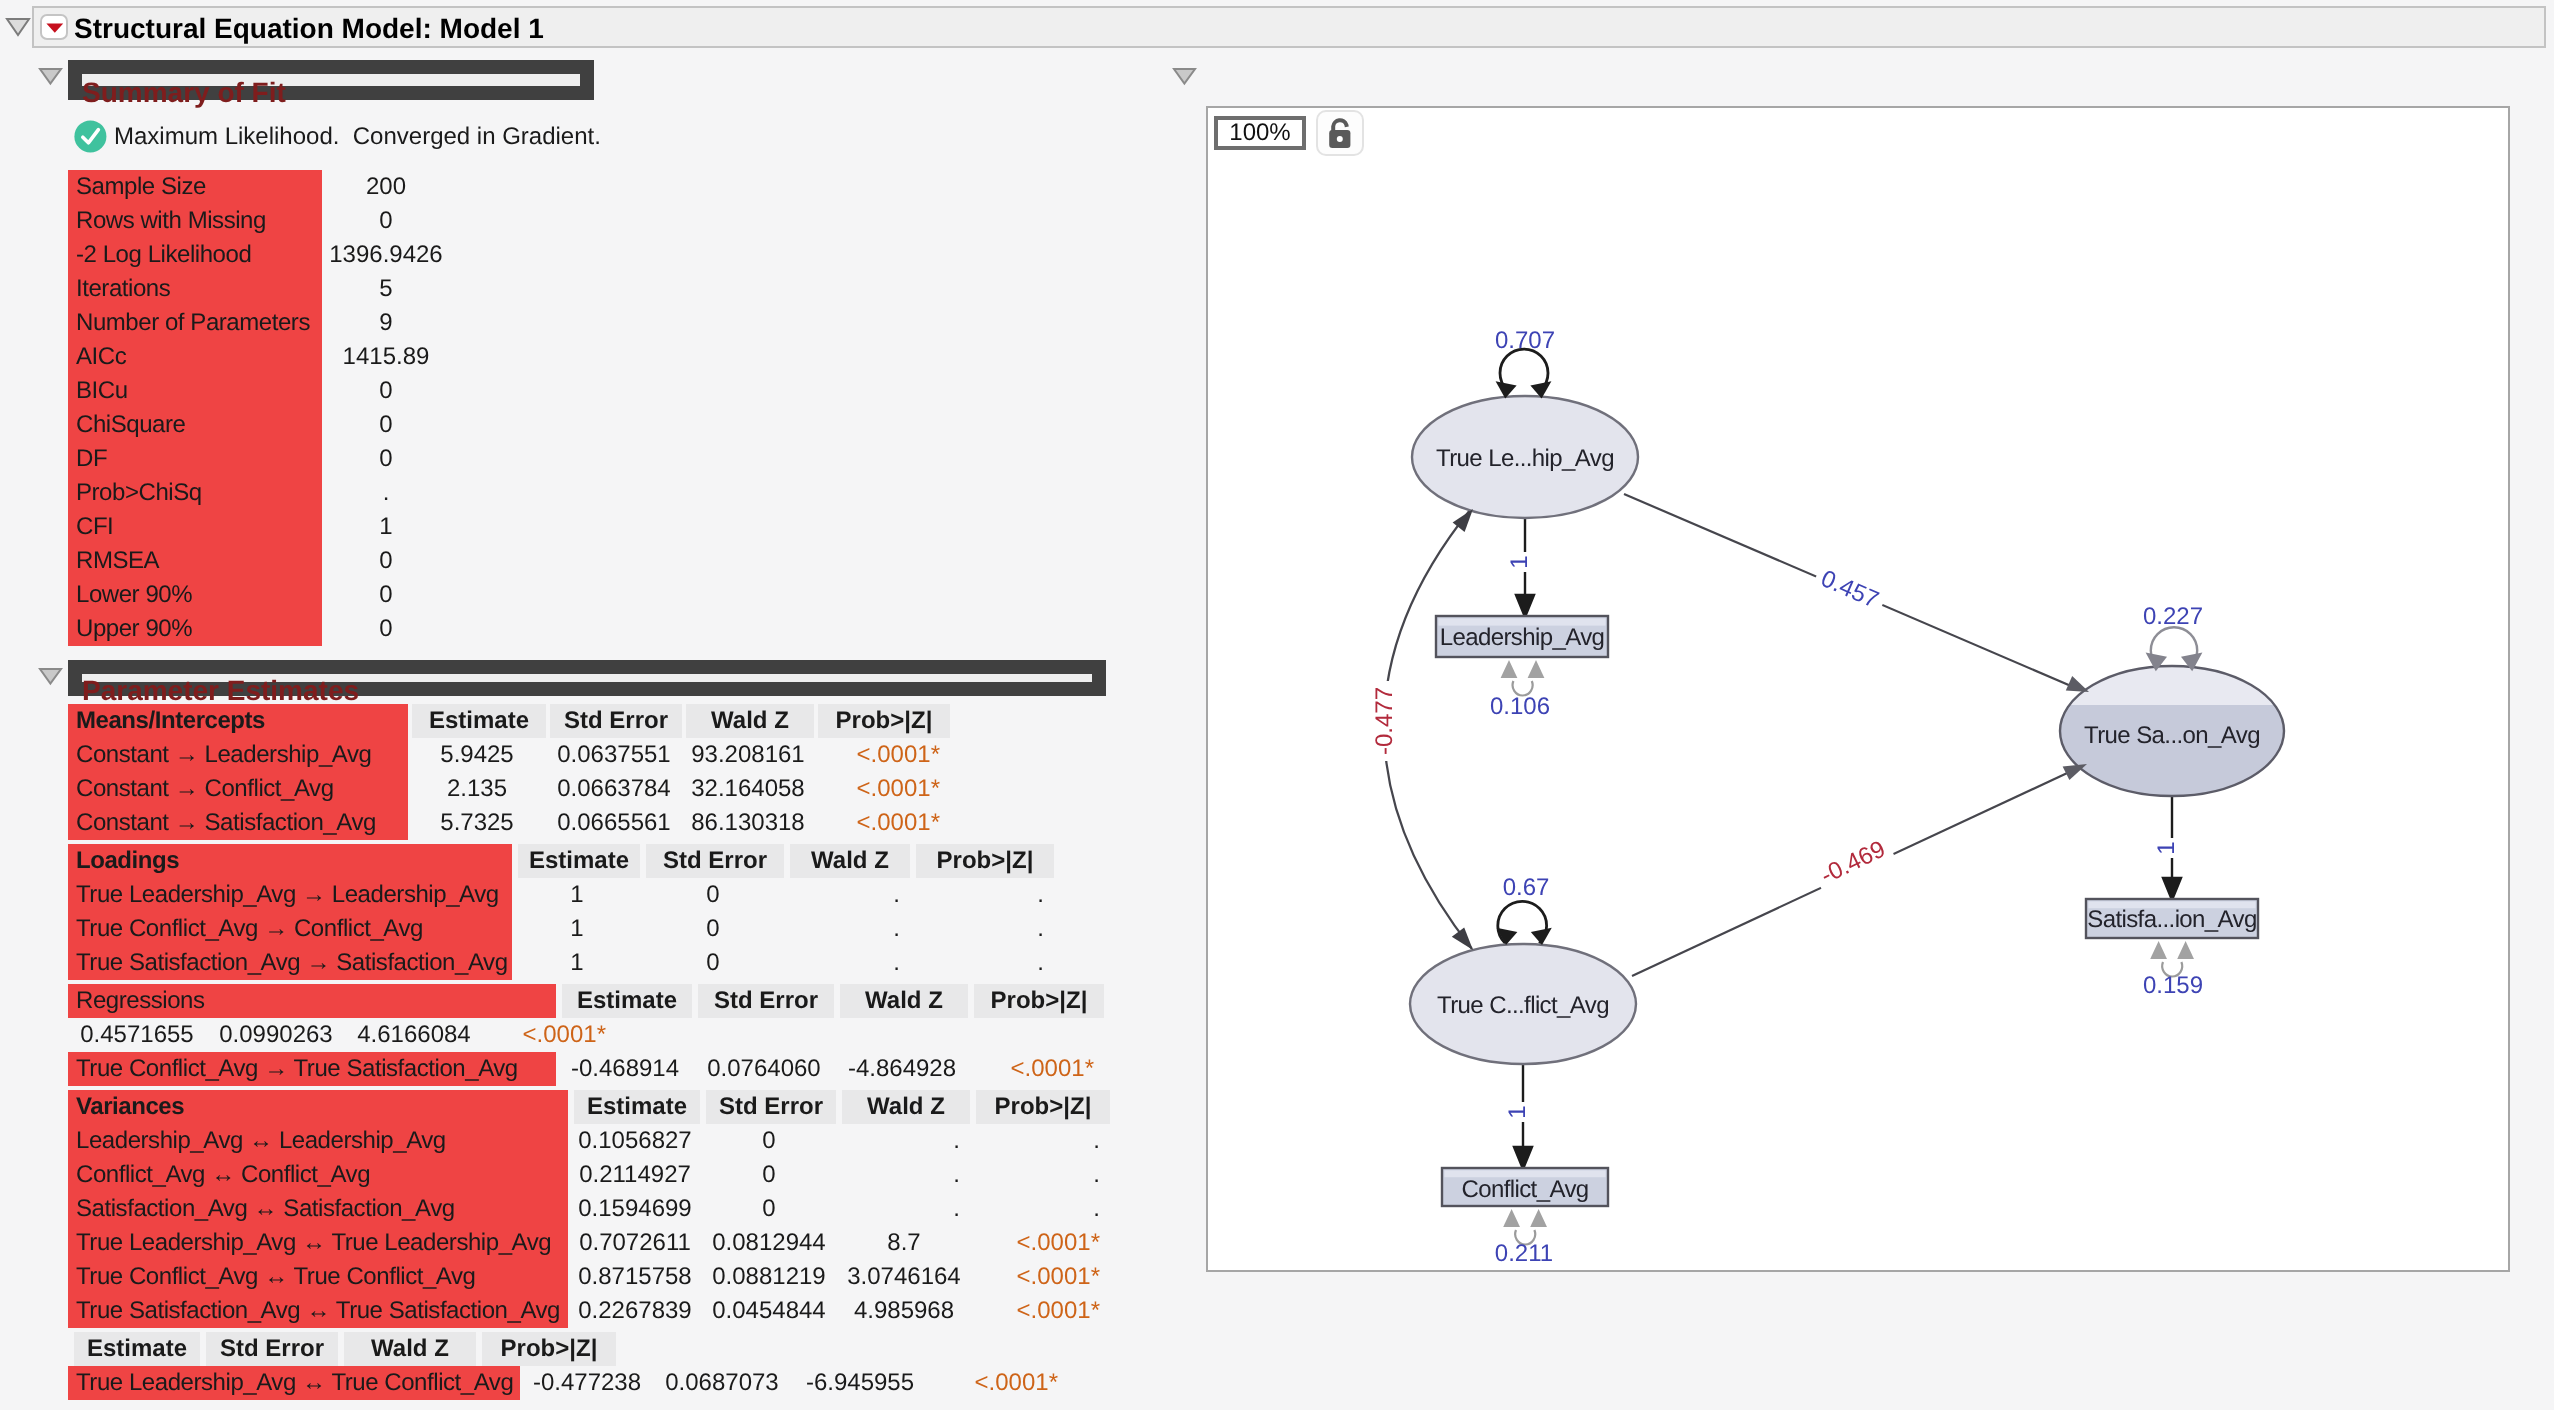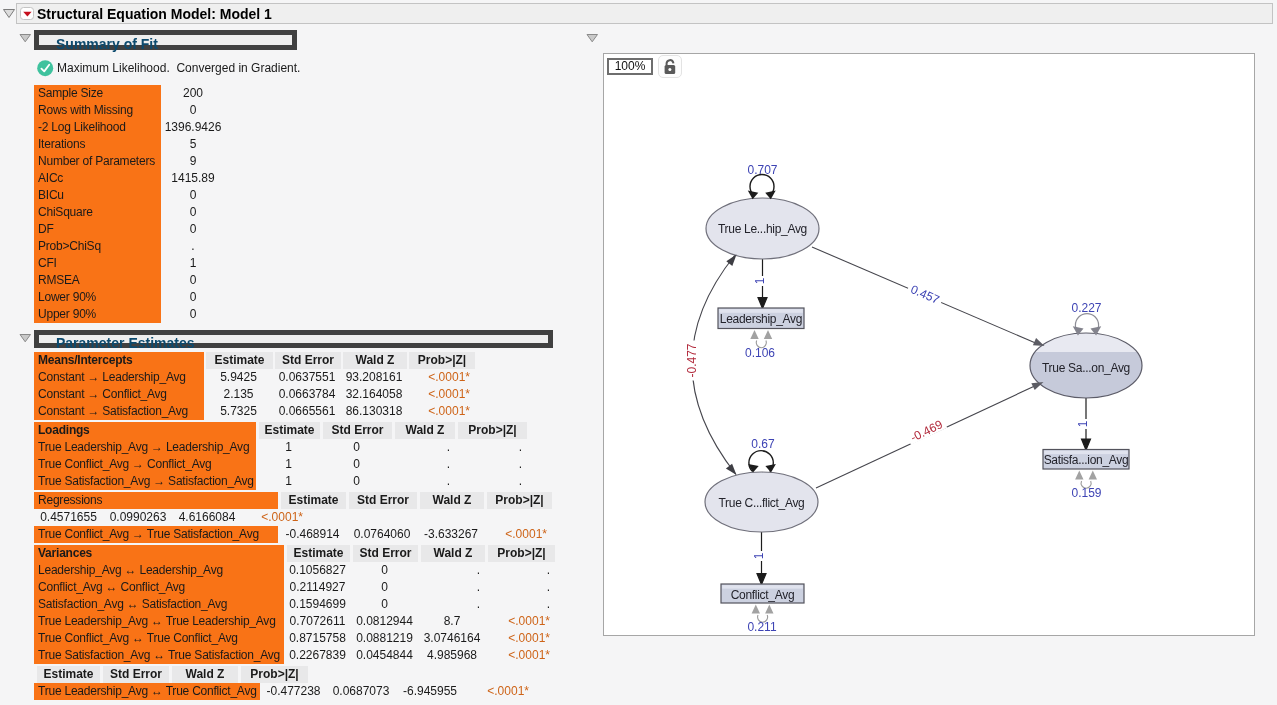--- a/index.html
+++ b/index.html
@@ -1,23 +1,23 @@
 <!DOCTYPE html>
 <html><head>
 <meta charset="utf-8">
 <style>
   * { margin:0; padding:0; box-sizing:border-box; }
   html,body { width:1277px; height:705px; background:#f5f5f6; font-family:"Liberation Sans", sans-serif; overflow:hidden; }
   #page { position:relative; width:1277px; height:705px; }
   .abs { position:absolute; }
-  .sechdr { position:absolute; background:#eeeeee; border:5px solid #404040; font-weight:bold; font-size:14px; color:#0c4a6e; line-height:18px; padding-left:17px; }
+  .sechdr { position:absolute; background:#eeeeee; border:7px solid #404040; font-weight:bold; font-size:14px; color:#7f1d1d; line-height:18px; padding-left:0; }
   .tbl { position:absolute; font-size:12px; color:#1a1a1a; }
   .lc { letter-spacing:-0.22px; }
   .row { display:flex; height:17px; line-height:17px; white-space:nowrap; }
-  .lc { background:#f97316; padding-left:4px; }
+  .lc { background:#ef4444; padding-left:4px; }
   .hc { background:#e8e8e9; font-weight:bold; text-align:center; margin-left:3px; }
   .nc { text-align:center; padding-right:2px; margin-left:3px; }
   .pc { text-align:right; padding-right:5px; margin-left:3px; }
   .sig { color:#ce6418; }
   .m2 .hc, .m2 .nc, .m2 .pc { margin-left:2px; }
   .m2 .hc:first-of-type, .m2 .nc:first-of-type { margin-left:1px; }
 </style>
 </head>
 <body>
 <div id="page">
@@ -183,21 +183,21 @@
     <div class="row">
         <div class="nc" style="width:65px">0.4571655</div>
         <div class="nc" style="width:68px">0.0990263</div>
         <div class="nc" style="width:64px">4.6166084</div>
         <div class="pc sig" style="width:65px">&lt;.0001*</div>
       </div>
     <div class="row">
         <div class="lc" style="width:244px">True Conflict_Avg → True Satisfaction_Avg</div>
         <div class="nc" style="width:65px">-0.468914</div>
         <div class="nc" style="width:68px">0.0764060</div>
-        <div class="nc" style="width:64px">-3.633267</div>
+        <div class="nc" style="width:64px">-4.864928</div>
         <div class="pc sig" style="width:65px">&lt;.0001*</div>
       </div>
   </div>
 
   <div class="tbl" style="left:34px;top:545px;">
     <div class="row">
         <div class="lc" style="width:250px;font-weight:bold">Variances</div>
         <div class="hc" style="width:63px">Estimate</div>
         <div class="hc" style="width:65px">Std Error</div>
         <div class="hc" style="width:64px">Wald Z</div>

